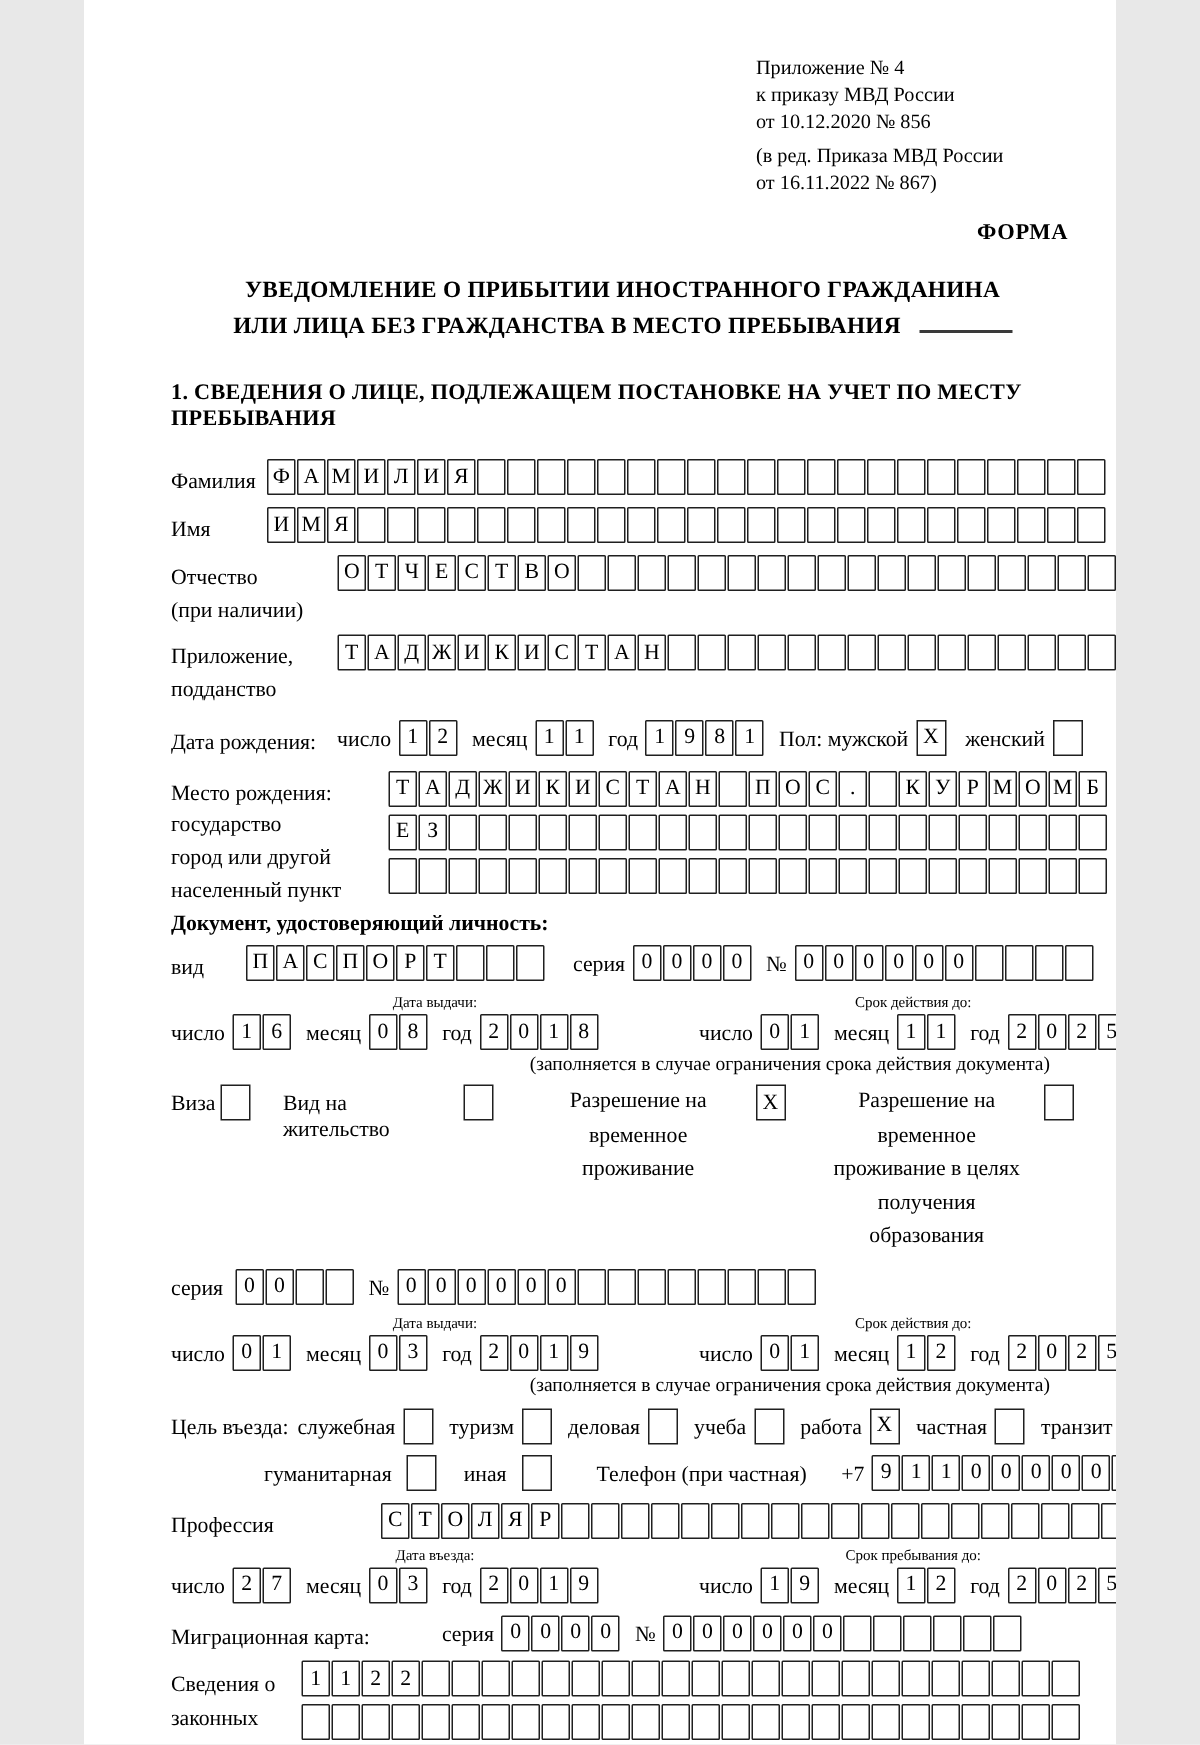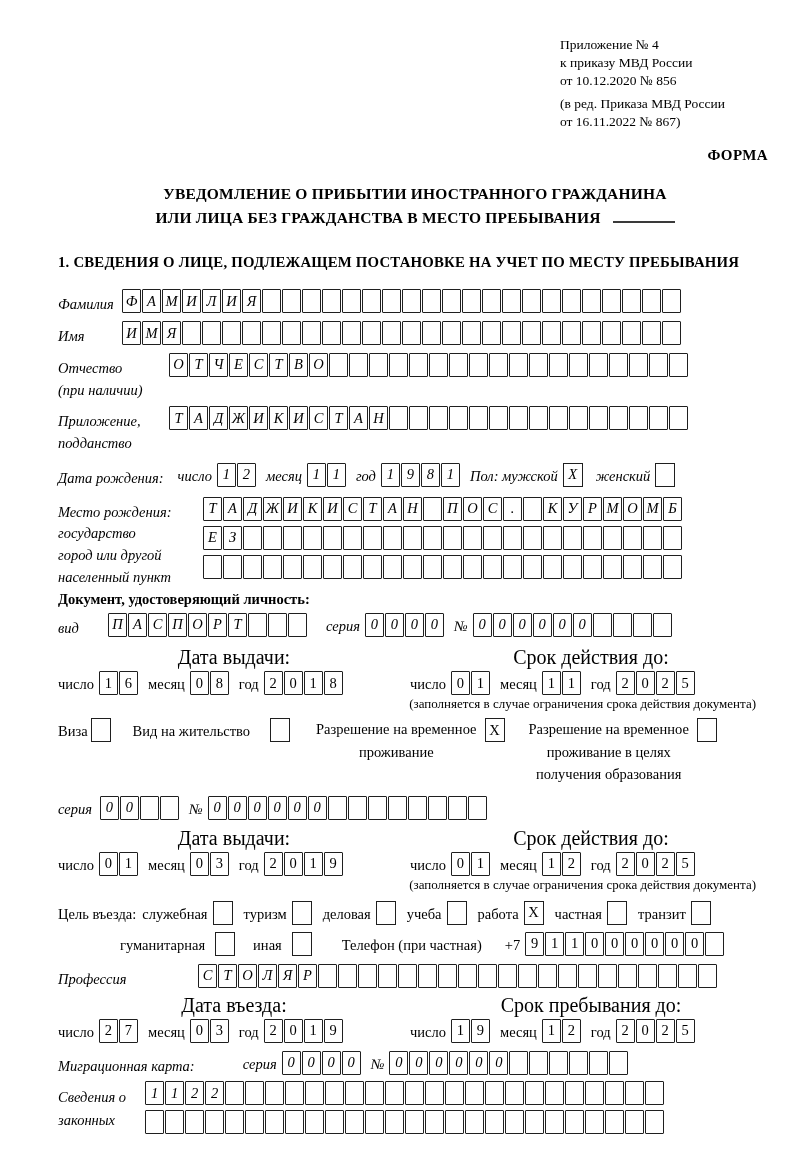--- a/index.html
+++ b/index.html
@@ -1,32 +1,32 @@
 <!DOCTYPE html>
 <html><head>
 <meta charset="utf-8">
 <style>
   * { margin:0; padding:0; box-sizing:border-box; }
   html,body { background:#e8e8e8; }
   .page {
-    width:800px; height:1163px; background:#ffffff; color:#000;
+    width:688px; height:1163px; background:#ffffff; color:#000;
     font-family:"Liberation Serif","DejaVu Serif",serif;
     padding:36px 28px 14px 58px; position:relative; overflow:hidden;
     margin:0 auto;
   }
   
   .appendix { margin-left:auto; width:212px; font-size:13.5px; line-height:1.34; }
   .appendix .gap { margin-top:5px; }
   .forma { text-align:right; font-weight:bold; font-size:15px; margin-top:16px; padding-right:4px; letter-spacing:.4px; }
   .title { text-align:center; font-weight:bold; font-size:15.5px; margin-top:18px; line-height:1.55; letter-spacing:.2px; }
   .blank-line { display:inline-block; width:62px; border-bottom:2.5px solid #3a3a3a; height:13px; margin-left:12px; }
   .section-title { font-weight:bold; font-size:14.8px; margin-top:24px; letter-spacing:.2px; }
   .form-body { margin-top:18px; font-size:14.5px; }
   
-  .frow { display:flex; align-items:flex-start; margin-bottom:5px;font-style:italic; }
+  .frow { display:flex; align-items:flex-start; margin-bottom:5px; }
   .flabel { flex:0 0 auto; padding-top:5px; line-height:1.5; }
   .w64 { width:64px; } .w111 { width:111px; } .w145 { width:145px; } .w50 { width:50px; } .w87 { width:87px; }
   
   .cells { display:flex; flex-wrap:nowrap; flex:0 0 auto; }
   .cell {
     width:19px; height:24px; border:1.5px solid #1f1f1f; margin-right:1px;
     display:flex; align-items:center; justify-content:center;
     font-size:14.5px; flex:0 0 auto; border-radius:1px; background:#fff;
   }
   .cellcol > .cells { margin-bottom:5px; }
@@ -38,21 +38,21 @@
   }
   
   .dl { padding:5px 5px 0 9px; flex:0 0 auto; }
   .dl.first { padding-left:0; }
   .doc-title { font-weight:bold; font-size:14.5px; margin:2px 0 5px 0; }
   
   .date-block { display:flex; margin-top:3px; }
   .date-col { display:flex; flex-direction:column; }
   .date-col.left { width:352px; flex:0 0 auto; }
   .date-col.right { flex:1 1 auto; }
-  .date-head { text-align:center; font-size:20px; margin-bottom:2px; }
+  .date-head { text-align:center; font-size:10px; margin-bottom:2px; }
   .date-line { display:flex; align-items:flex-start; }
   .valid-note { font-size:13px; text-align:right; padding-right:16px; margin-top:1px; }
   .resdoc-par { margin-top:7px; line-height:1.65; font-size:14.5px; }
   
   .resrow { display:flex; align-items:flex-start; margin-top:6px; margin-bottom:10px; }
   .cbi { display:flex; align-items:flex-start; }
   .cbi .cb-label { padding-top:5px; padding-right:6px; }
   .cb-label-multi { text-align:center; line-height:1.55; padding-right:8px; }
   
   .purpose-row { display:flex; align-items:flex-start; margin-top:8px; }

